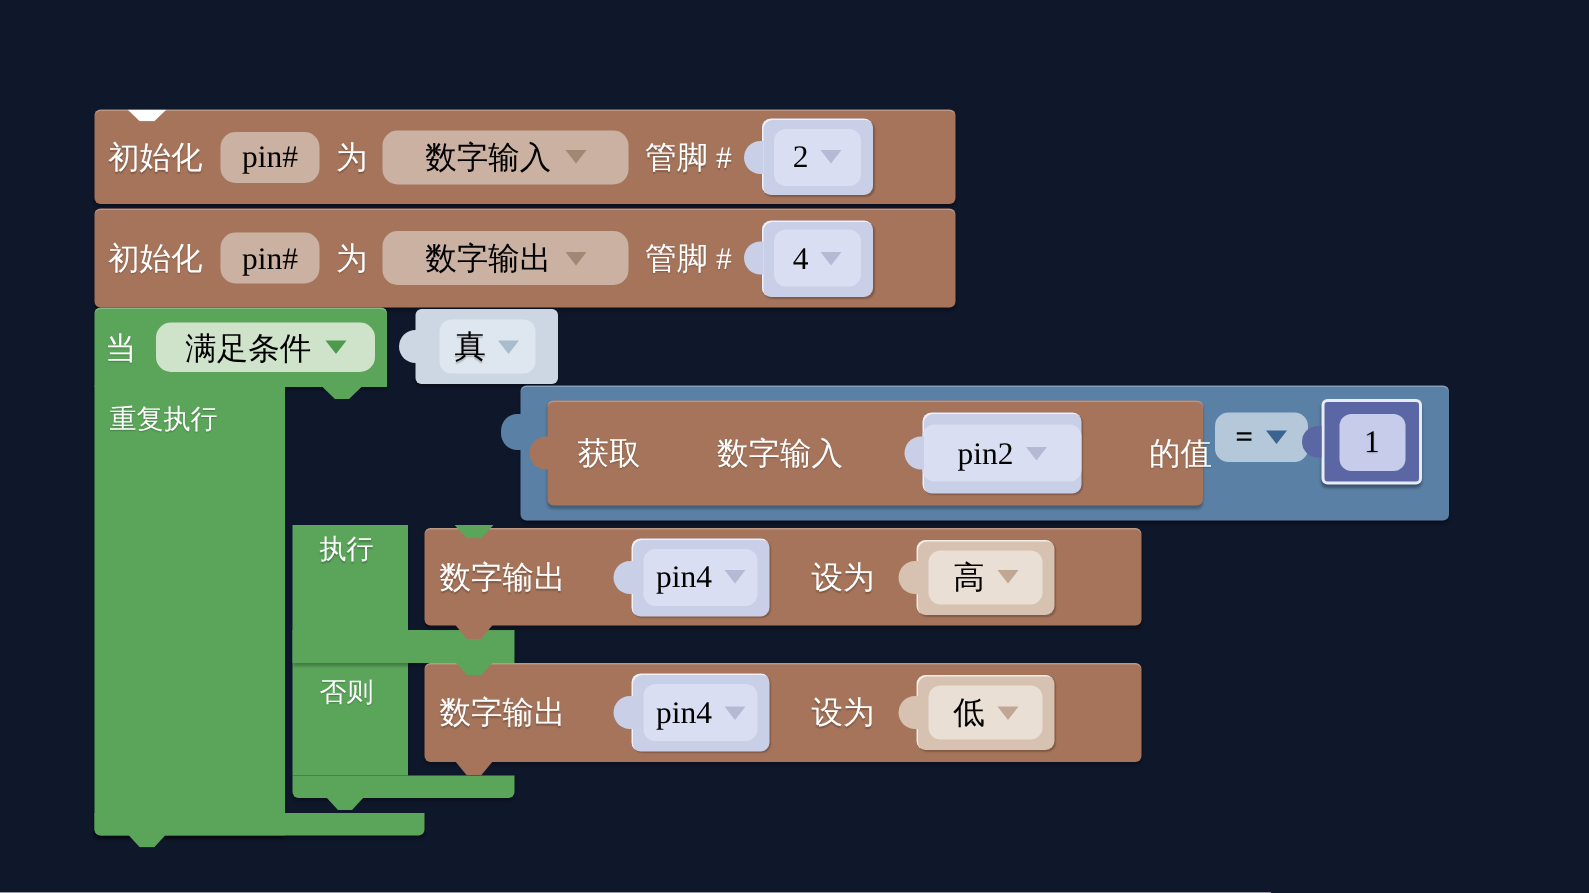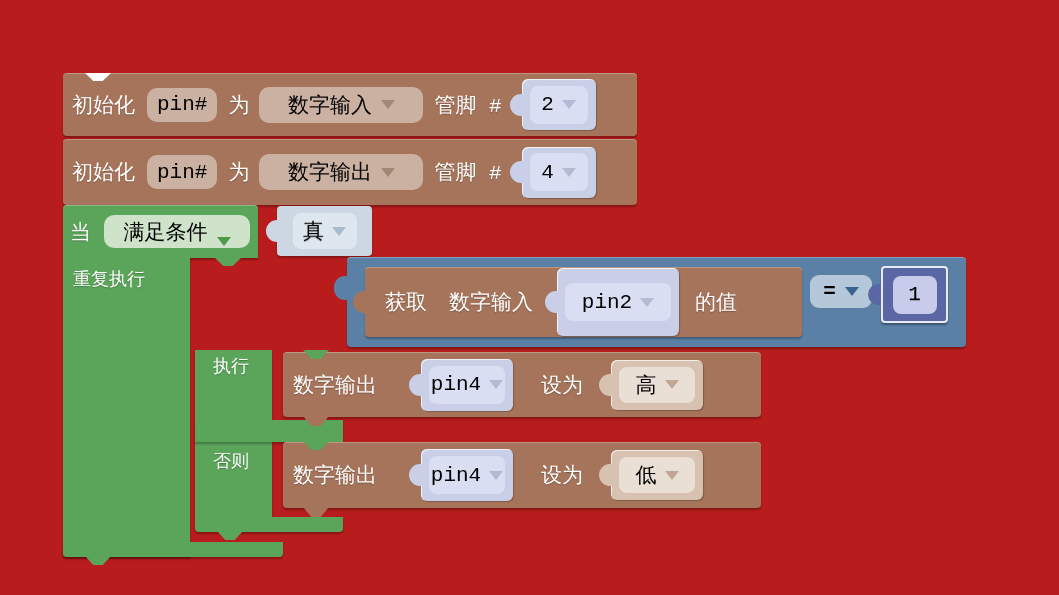--- a/index.html
+++ b/index.html
@@ -1,18 +1,18 @@
 <!DOCTYPE html>
 <html><head>
 <meta charset="utf-8">
 <style>
   html,body{margin:0;padding:0;background:#ffffff;}
   .workspace{
-    position:relative;width:1059px;height:595px;background:#b91c1c;overflow:hidden;
-    font-family:Liberation Mono, monospace;
+    position:relative;width:1059px;height:595px;background:#0f172a;overflow:hidden;
+    font-family:Liberation Serif, serif;
   }
   
   .block{
     position:absolute;box-sizing:border-box;display:flex;align-items:center;
     border-radius:4px;color:#fff;font-size:21px;
     box-shadow:0 2px 2px rgba(0,0,0,.28), inset 0 1px 0 rgba(255,255,255,.25);
     text-shadow:0 1px 1px rgba(0,0,0,.25);
   }
   .band{position:absolute;background:#5ba55b;box-shadow:0 2px 2px rgba(0,0,0,.28);}
   .brown{background:#a5745b;}
@@ -21,21 +21,21 @@
   .lightblue{background:#ccd7e3;box-shadow:0 2px 2px rgba(0,0,0,.28);}
   .navy{background:#5b67a5;border:2px solid #e8ebf5;box-shadow:0 2px 2px rgba(0,0,0,.35);}
   .txt{white-space:nowrap;}
   
   .field{
     display:flex;align-items:center;gap:9px;justify-content:center;
     color:#000;text-shadow:none;border-radius:10px;padding:2px 10px;box-sizing:border-box;
     white-space:nowrap;
   }
   .f-brown{background:#cbb1a1;}
-  .f-green{background:#cfe2ca;align-items:flex-end;}
+  .f-green{background:#cfe2ca;}
   .f-eq{background:#b5c8da;border-radius:9px;}
   .tri{width:0;height:0;border-left:7px solid transparent;border-right:7px solid transparent;border-top:9px solid #999;}
   .tri-brown{border-top-color:#a18875;}
   .tri-green{border-top-color:#4d9a4d;}
   .tri-peri{border-top-color:#b4bad4;}
   .tri-steel{border-top-color:#a7bccd;}
   .tri-blue{border-top-color:#3a648e;}
   .tri-tan{border-top-color:#c0a794;}
   
   .vbox{
@@ -132,25 +132,25 @@
   <div class="band" style="left:195px;top:350px;width:77px;height:167px;"></div>
   <div class="band" style="left:195px;top:420px;width:148px;height:22px;"></div>
   <div class="band" style="left:195px;top:517px;width:148px;height:15px;border-radius:0 0 4px 4px;"></div>
   <div class="notch" style="left:217px;top:531px;width:26px;height:9px;background:#5ba55b;"></div>
   <div class="glabel" style="left:213px;top:354px;">执行</div>
   <div class="glabel" style="left:213px;top:449px;">否则</div>
 
   <div class="block blue" style="left:347px;top:257px;width:619px;height:90px;">
     <span class="tab-left" style="left:-13px;top:19px;width:14px;height:24px;background:#5b80a5;"></span>
 
-    <div class="block brown" style="left:18px;top:10px;width:437px;height:70px;padding-left:20px;">
+    <div class="block brown" style="left:18px;top:10px;width:437px;height:70px;padding-left:20px;gap:29px;">
       <span class="tab-left" style="left:-12px;top:24px;width:13px;height:22px;background:#a5745b;"></span>
       <span class="txt">获取</span>
       <span class="txt" style="margin-left:22px;">数字输入</span>
-      <span class="vbox v-peri" style="margin-left:24px;width:122px;height:68px;">
+      <span class="vbox v-peri" style="margin-left:24px;width:122px;height:54px;">
         <span class="vfield vf-peri" style="width:106px;height:38px;">
           <span>pin2</span>
           <span class="tri tri-peri"></span>
         </span>
       </span>
       <span class="txt" style="margin-left:16px;">的值</span>
     </div>
 
     <span class="field f-eq" style="position:absolute;left:463px;top:18px;width:62px;height:33px;">
       <span style="font-weight:bold;">=</span>

